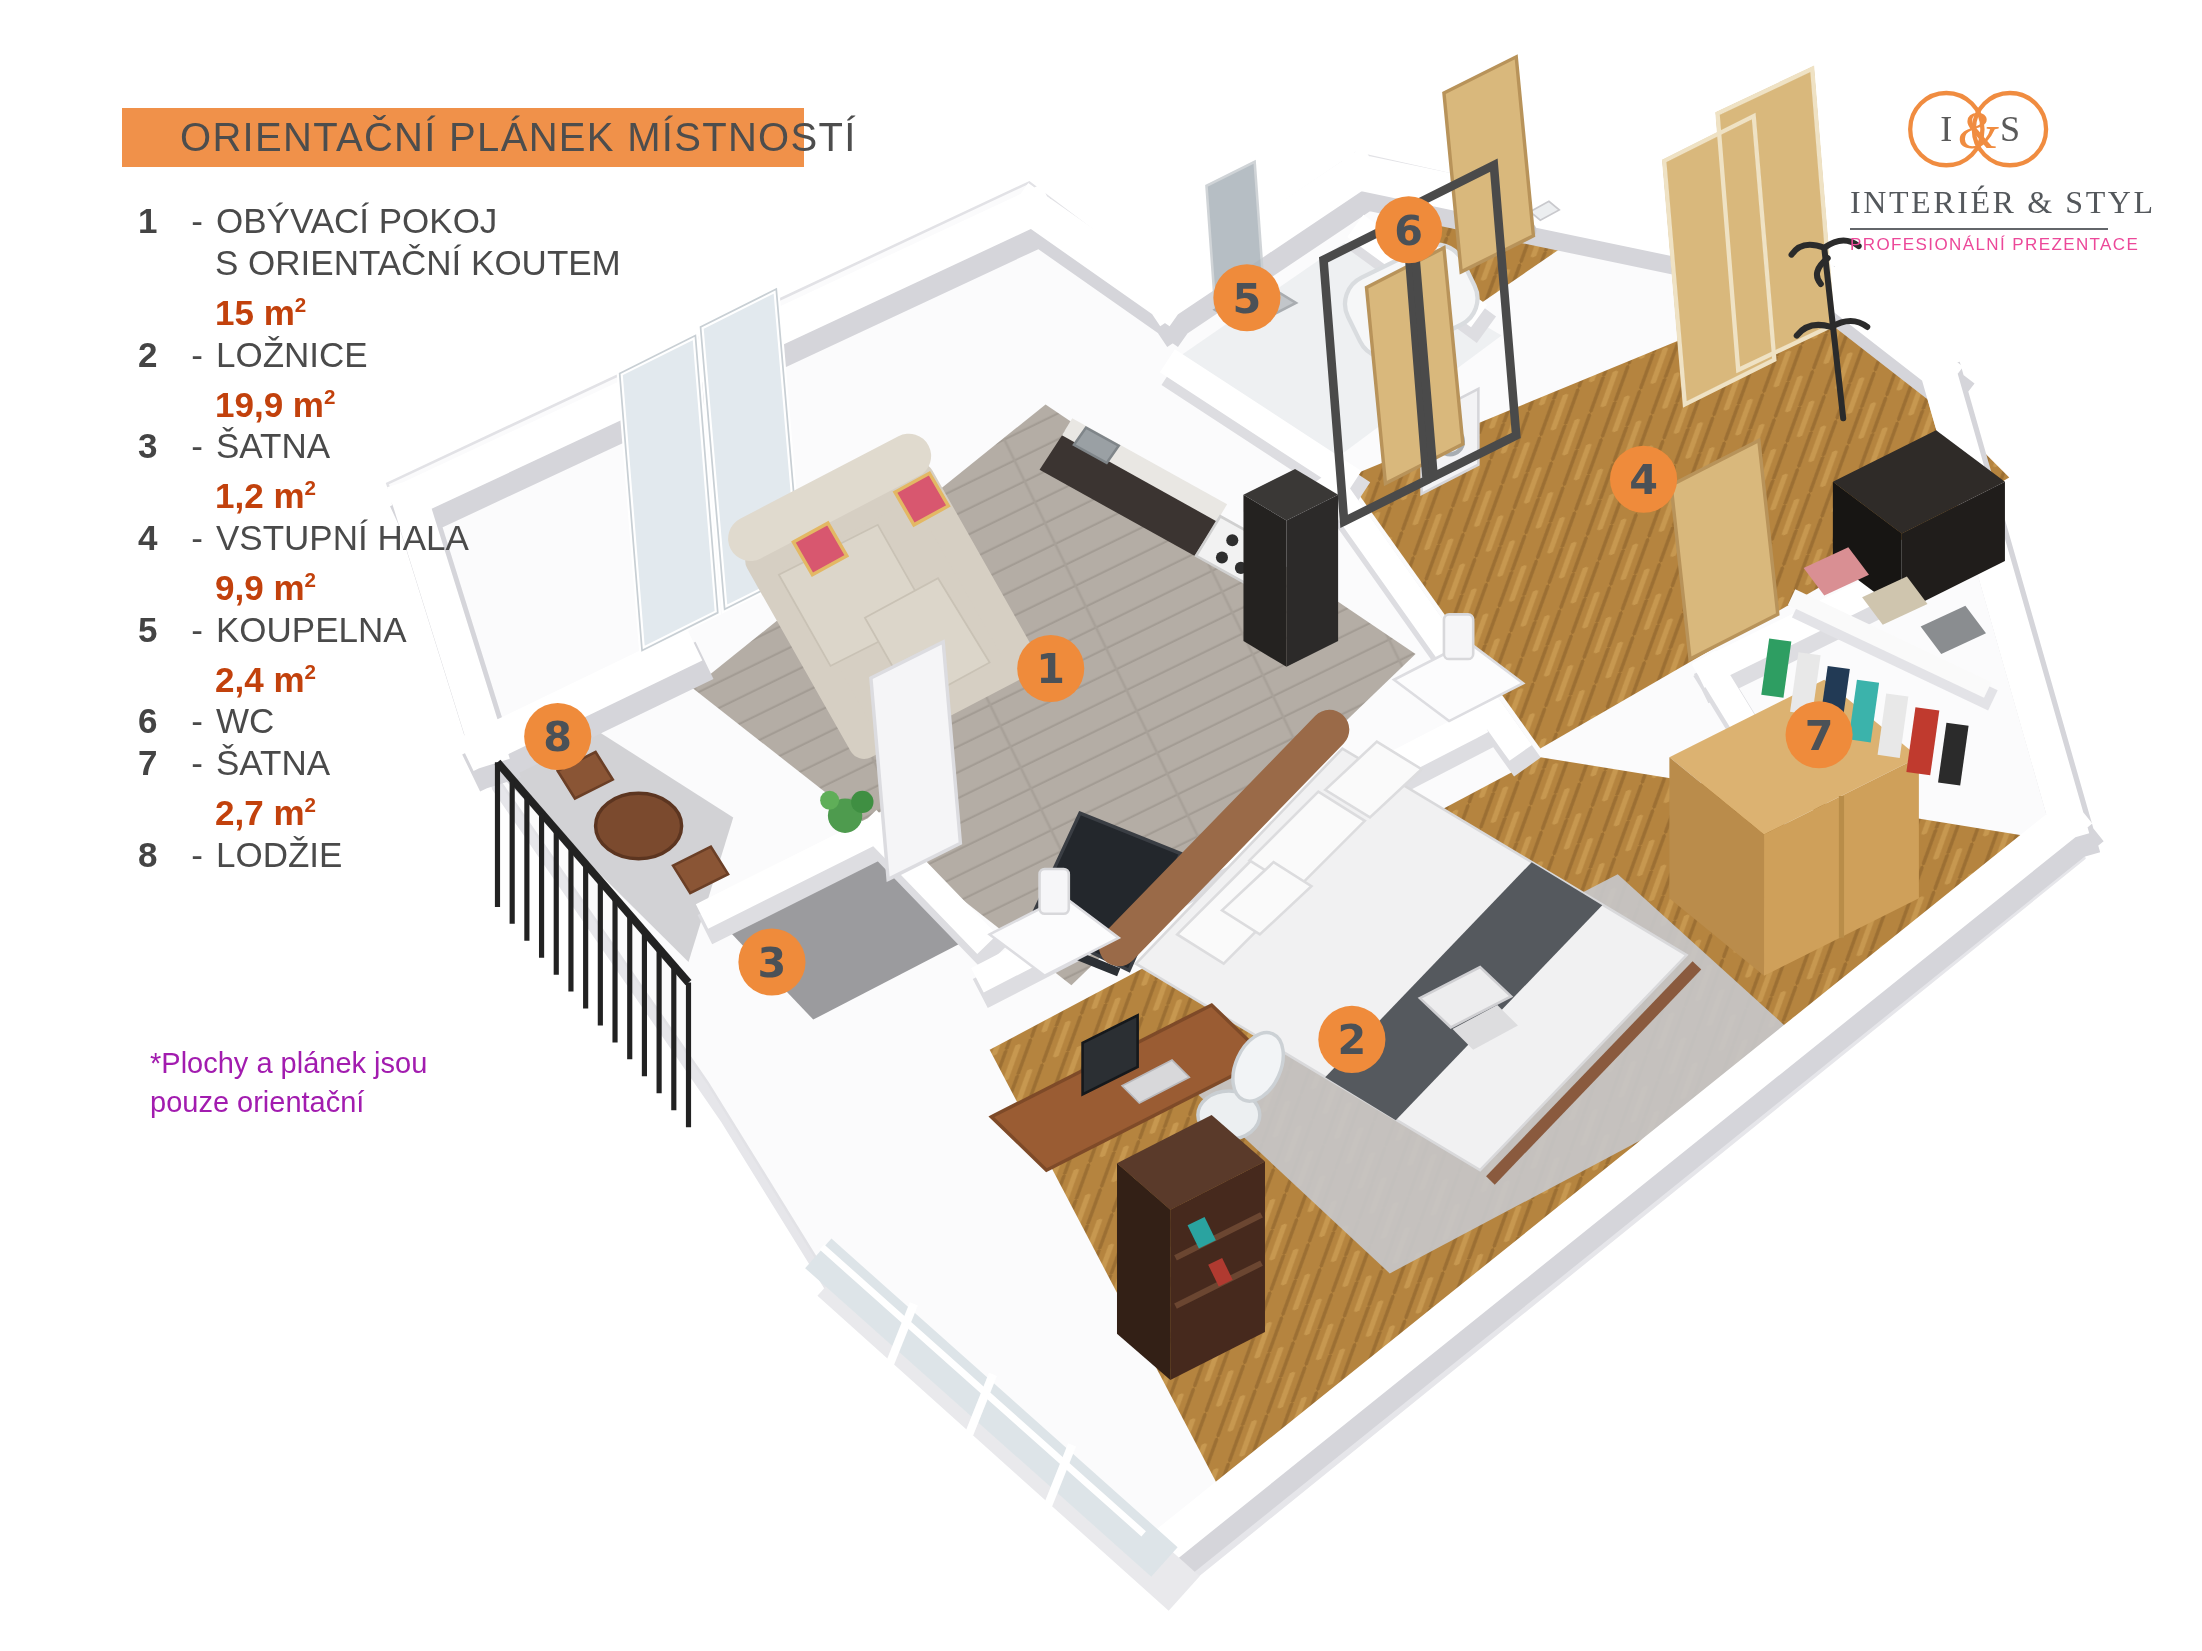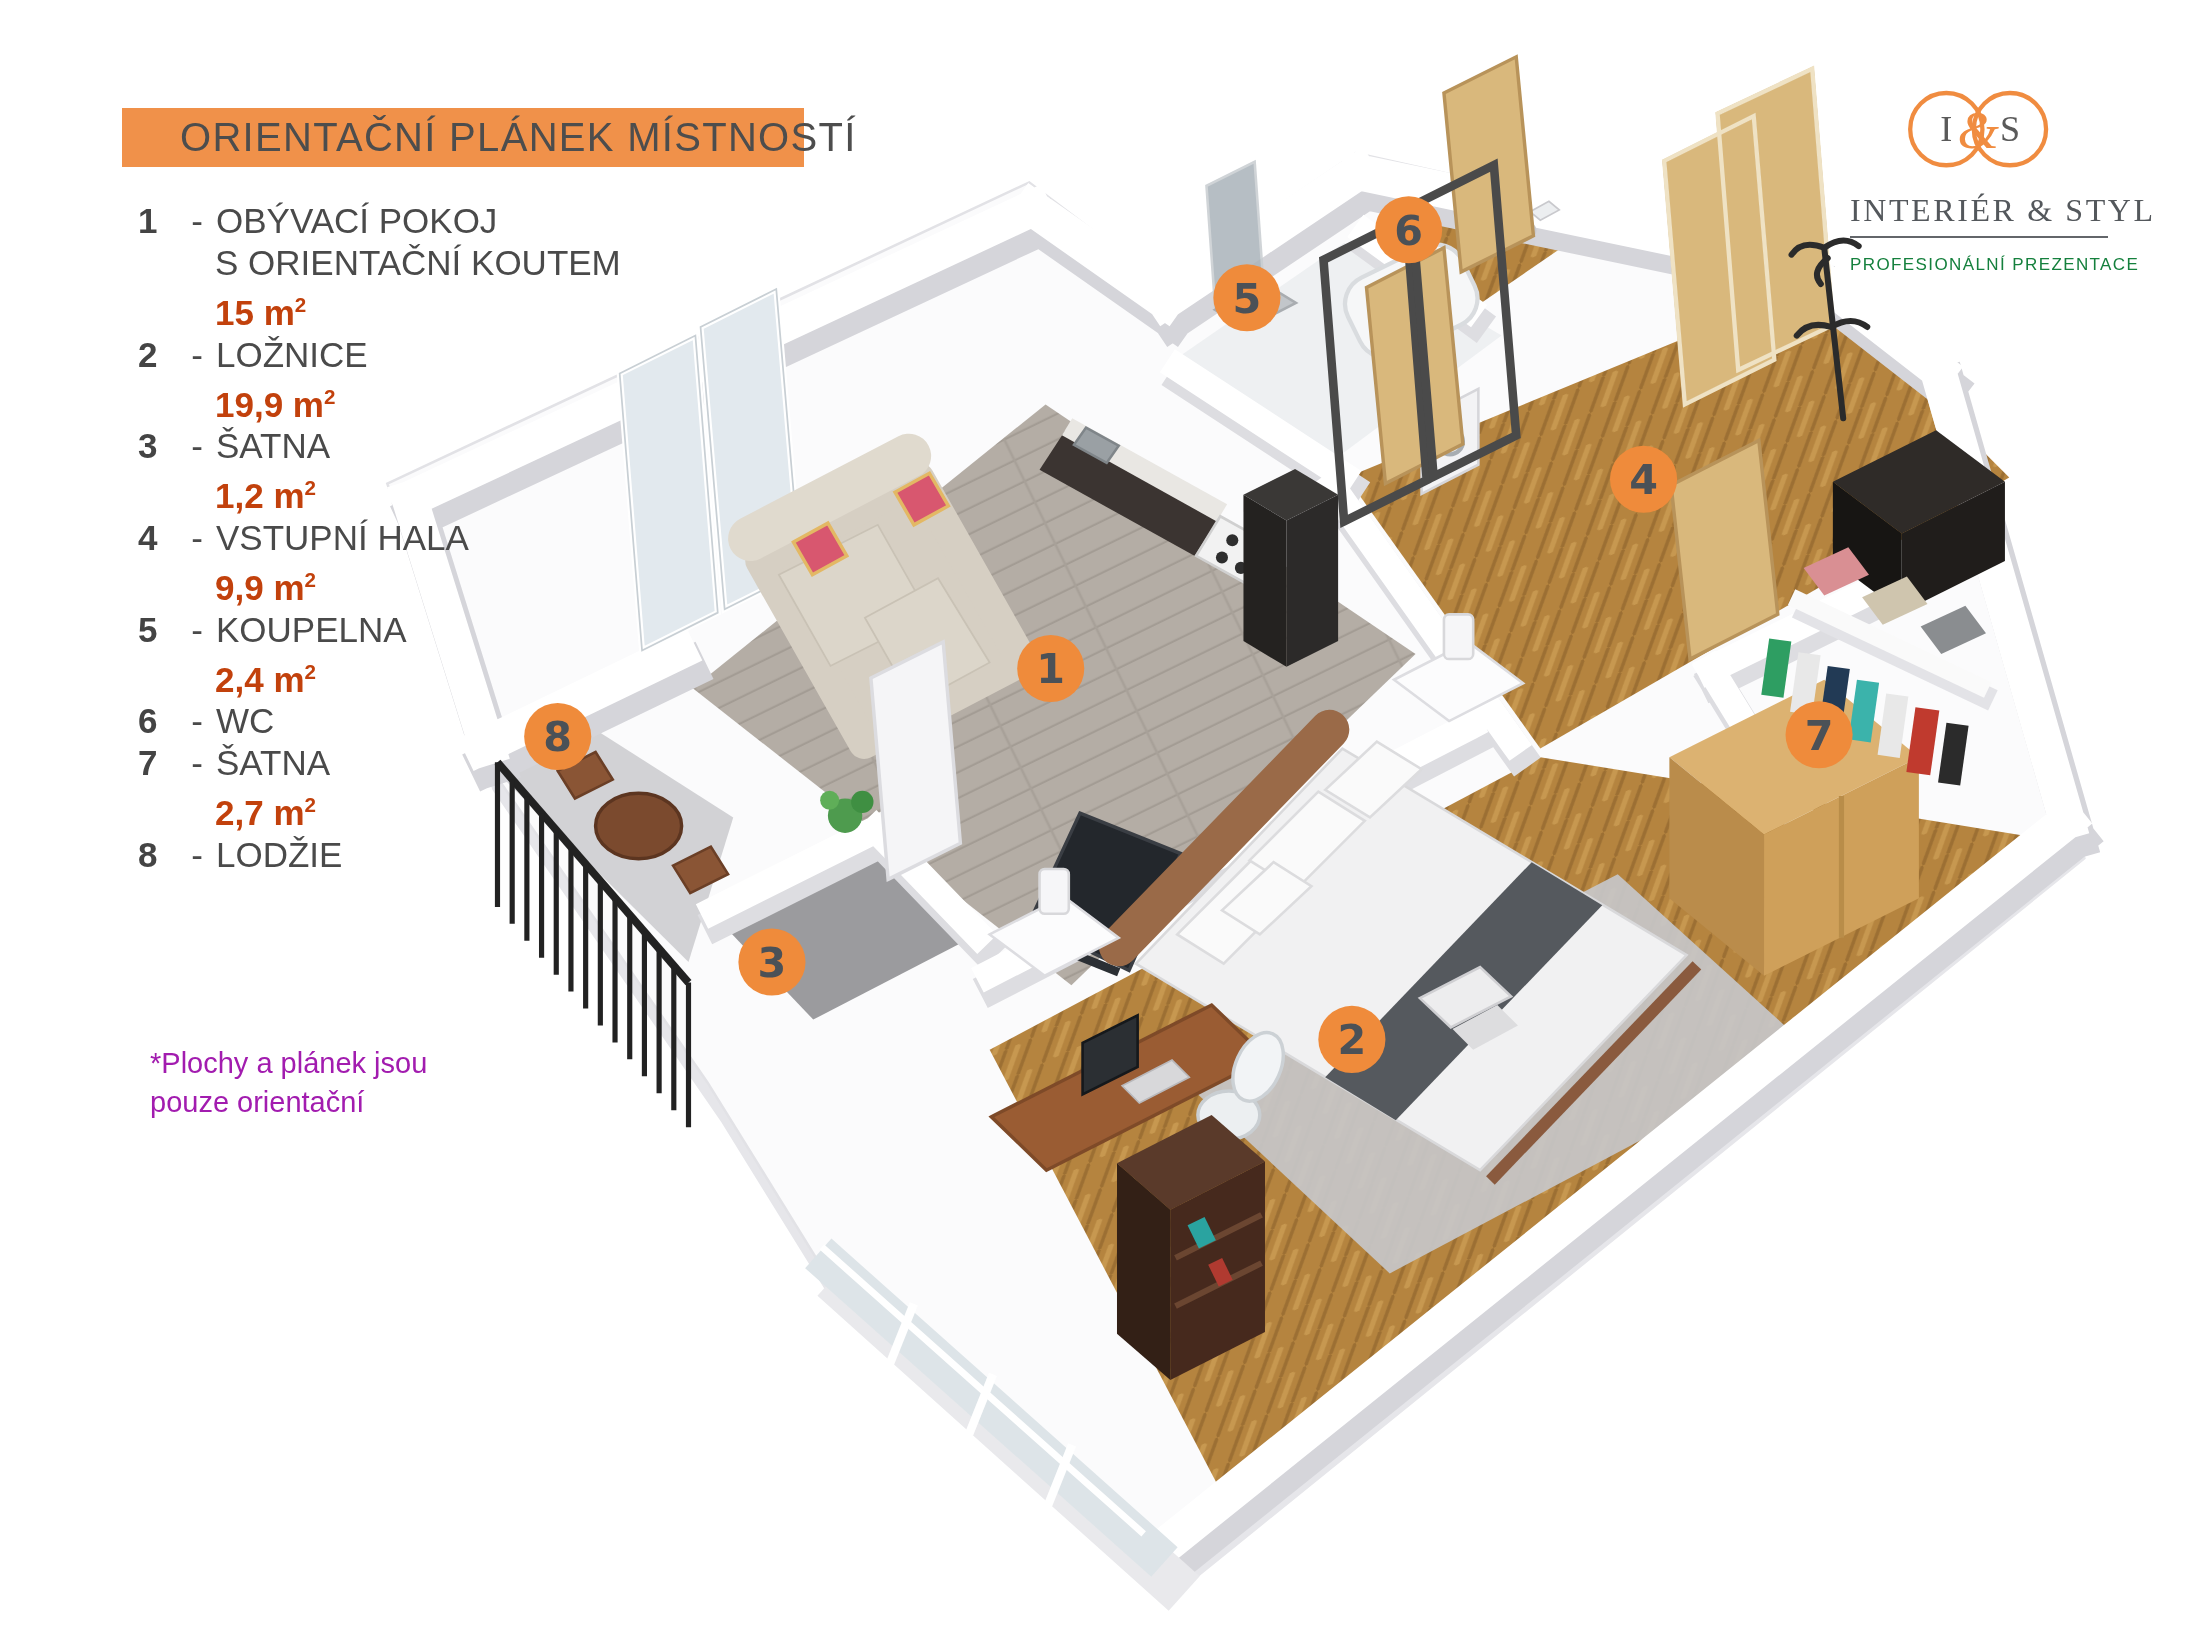--- a/index.html
+++ b/index.html
@@ -23,22 +23,22 @@
   .lname2{margin-left:77px;white-space:nowrap;}
   .larea{margin-left:77px;font-weight:bold;color:#c2410c;}
   .larea sup{font-size:20.6px;font-weight:bold;}
 
   .footnote{position:absolute;left:150px;top:1012px;font-size:29px;line-height:39px;color:#a21caf;margin-top:32px;}
 
   
   .logo{position:absolute;left:1850px;top:79px;width:258px;text-align:center;}
   .logo-mark{display:block;margin:0 auto;}
   .logo-name{font-family:"Liberation Serif",serif;font-size:32px;letter-spacing:2.6px;color:#54585c;
-             border-bottom:2.6px solid #63666a;padding-bottom:6.9px;margin-top:11px;white-space:nowrap;}
-  .logo-tag{font-size:17px;letter-spacing:1.4px;color:#15803d;margin-top:17px;white-space:nowrap;}
+             border-bottom:2.6px solid #63666a;padding-bottom:6.9px;margin-top:3px;white-space:nowrap;}
+  .logo-tag{font-size:17px;letter-spacing:1.4px;color:#ec4899;margin-top:5px;white-space:nowrap;}
 </style>
 </head>
 <body>
 
 <div class="page">
 
   <svg class="plan-svg" viewBox="0 0 2560 1920" aria-hidden="true">
     <defs>
       <pattern id="parq" patternUnits="userSpaceOnUse" width="64" height="32" patternTransform="rotate(-25)">
         <rect width="64" height="32" fill="#b5843f"></rect>

